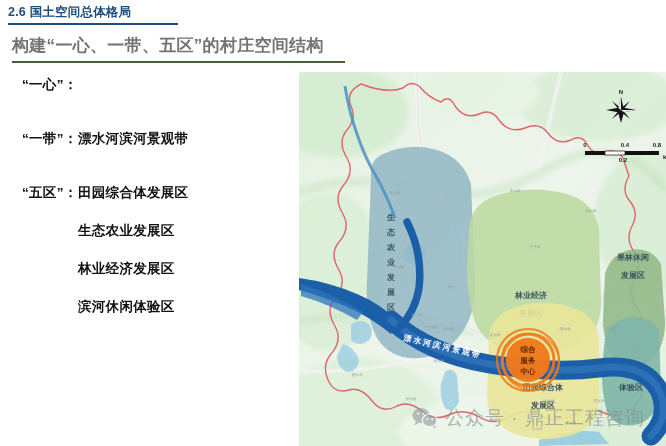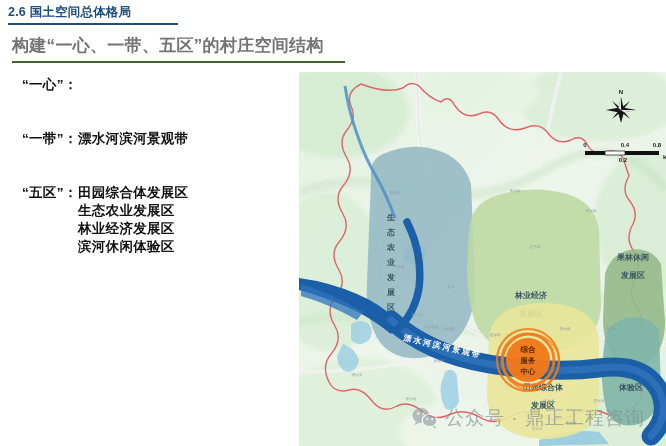--- a/index.html
+++ b/index.html
@@ -76,21 +76,21 @@
     width: 78px;
     text-align: left;
     padding-left: 22px;
     box-sizing: border-box;
     white-space: nowrap;
   }
   .bullet-val {
     white-space: nowrap;
   }
   .gap-lg { height: 36px; }
-  .sub-row { }
+  .sub-row { margin-top: 20px; }
 
   
   #map-figure {
     position: absolute;
     left: 299px;
     top: 72px;
     width: 367px;
     height: 374px;
     overflow: hidden;
     background: #e9f5e6;

